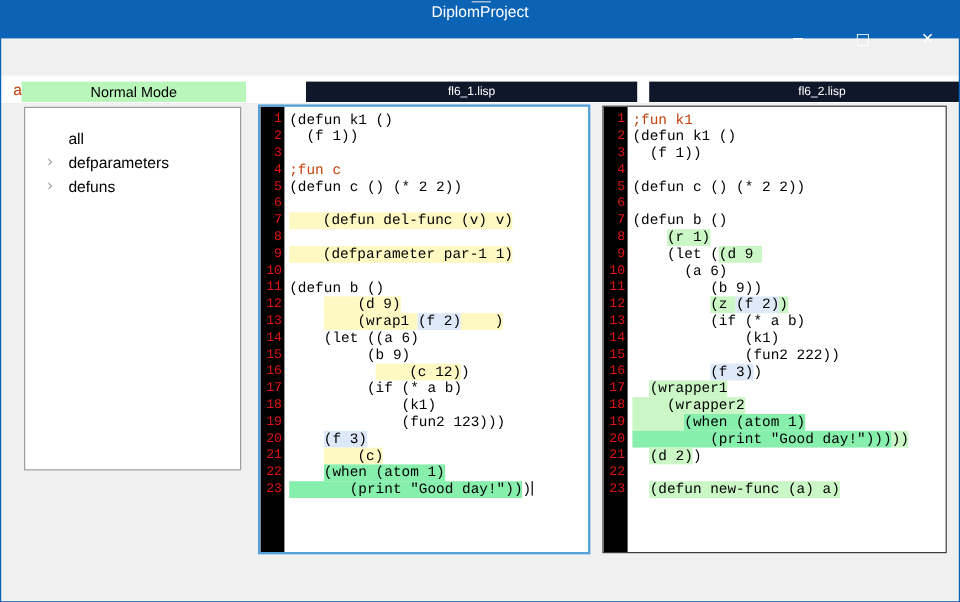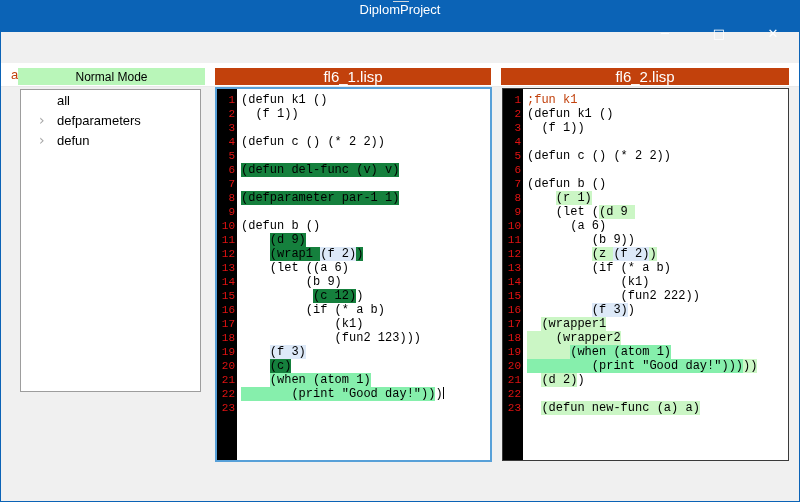--- a/index.html
+++ b/index.html
@@ -38,33 +38,33 @@
 
   
   .mode-banner{
     position:absolute;left:18px;top:68px;width:187px;height:17px;background:#b9f6b9;
     display:flex;align-items:center;justify-content:center;font-size:12px;color:#000;
   }
 
   
   .tree-panel{
     position:absolute;left:20px;top:89px;width:181px;height:303px;background:#fff;
-    border:1px solid #9d9d9d;box-sizing:border-box;padding-top:0;
+    border:1px solid #9d9d9d;box-sizing:border-box;padding-top:15px;
   }
   .tree-row{height:20px;display:flex;align-items:center;font-size:13px;color:#000;}
   .tree-chevron{
     width:18px;margin-left:18px;color:#a5a5a5;font-size:14px;line-height:1;
     display:inline-block;text-align:left;font-family:"DejaVu Sans",sans-serif;
   }
   .tree-label{display:inline-block;}
 
   
   .editor-header{
-    position:absolute;height:17px;background:#c2410c;color:#fff;font-size:15px;
-    display:flex;align-items:center;justify-content:center;
+    position:absolute;height:17px;background:#0f172a;color:#fff;font-size:10px;
+    display:flex;align-items:center;justify-content:center;margin-left:40px;
   }
   .hdr1{left:215px;top:68px;width:276px;}
   .hdr2{left:501px;top:68px;width:288px;}
 
   
   .editor{
     position:absolute;background:#fff;box-sizing:border-box;display:flex;overflow:hidden;
   }
   .editor.focused{left:215px;top:87px;width:277px;height:375px;border:2px solid #57a0d8;}
   .editor.unfocused{left:502px;top:88px;width:287px;height:373px;border:1px solid #3a3a3a;}
@@ -72,21 +72,21 @@
     width:20px;background:#000;color:#e01212;
     font-family:"Liberation Mono","DejaVu Sans Mono",monospace;font-size:11px;
     text-align:right;padding:4px 2px 0 0;box-sizing:border-box;flex:0 0 auto;
   }
   .ln{height:14px;line-height:14px;}
   .code-area{
     flex:1 1 auto;padding:4px 0 0 4px;
     font-family:"Liberation Mono","DejaVu Sans Mono",monospace;font-size:12px;color:#000;
   }
   .cl{height:14px;line-height:14px;white-space:pre;}
-  .hl-red{background:#15803d;}
+  .hl-red{background:#fef9c3;padding-left:28px;}
   .hl-blue{background:#dde9f8;text-align:center;}
   .hl-purple{background:#86efac;}
   .hl-green{background:#cbf6c5;}
   .hl-comment{color:#c2410c;}
   .caret{display:inline-block;width:1px;height:12px;background:#000;vertical-align:-2px;}
 </style>
 </head>
 <body>
 
 <div class="titlebar">
@@ -116,21 +116,21 @@
     <div class="tree-row">
       <span class="tree-chevron"></span>
       <span class="tree-label">all</span>
     </div>
     <div class="tree-row">
       <span class="tree-chevron">›</span>
       <span class="tree-label">defparameters</span>
     </div>
     <div class="tree-row">
       <span class="tree-chevron">›</span>
-      <span class="tree-label">defun</span>
+      <span class="tree-label">defuns</span>
     </div>
   </div>
 
 <div class="editor-header hdr1">fl6_1.lisp</div>
 <div class="editor-header hdr2">fl6_2.lisp</div>
 
 <div class="editor focused">
   <div class="gutter">
       <div class="ln">1</div>
       <div class="ln">2</div>
@@ -153,20 +153,21 @@
       <div class="ln">19</div>
       <div class="ln">20</div>
       <div class="ln">21</div>
       <div class="ln">22</div>
       <div class="ln">23</div>
     </div>
   <div class="code-area">
       <div class="cl"><span>(defun k1 ()</span></div>
       <div class="cl"><span>  (f 1))</span></div>
       <div class="cl"><span></span></div>
+      <div class="cl"><span class="hl-comment">;fun c</span></div>
       <div class="cl"><span>(defun c () (* 2 2))</span></div>
       <div class="cl"><span></span></div>
       <div class="cl"><span class="hl-red">(defun del-func (v) v)</span></div>
       <div class="cl"><span></span></div>
       <div class="cl"><span class="hl-red">(defparameter par-1 1)</span></div>
       <div class="cl"><span></span></div>
       <div class="cl"><span>(defun b ()</span></div>
       <div class="cl"><span>    </span><span class="hl-red">(d 9)</span></div>
       <div class="cl"><span>    </span><span class="hl-red">(wrap1 </span><span class="hl-blue">(f 2)</span><span class="hl-red">)</span></div>
       <div class="cl"><span>    (let ((a 6)</span></div>

